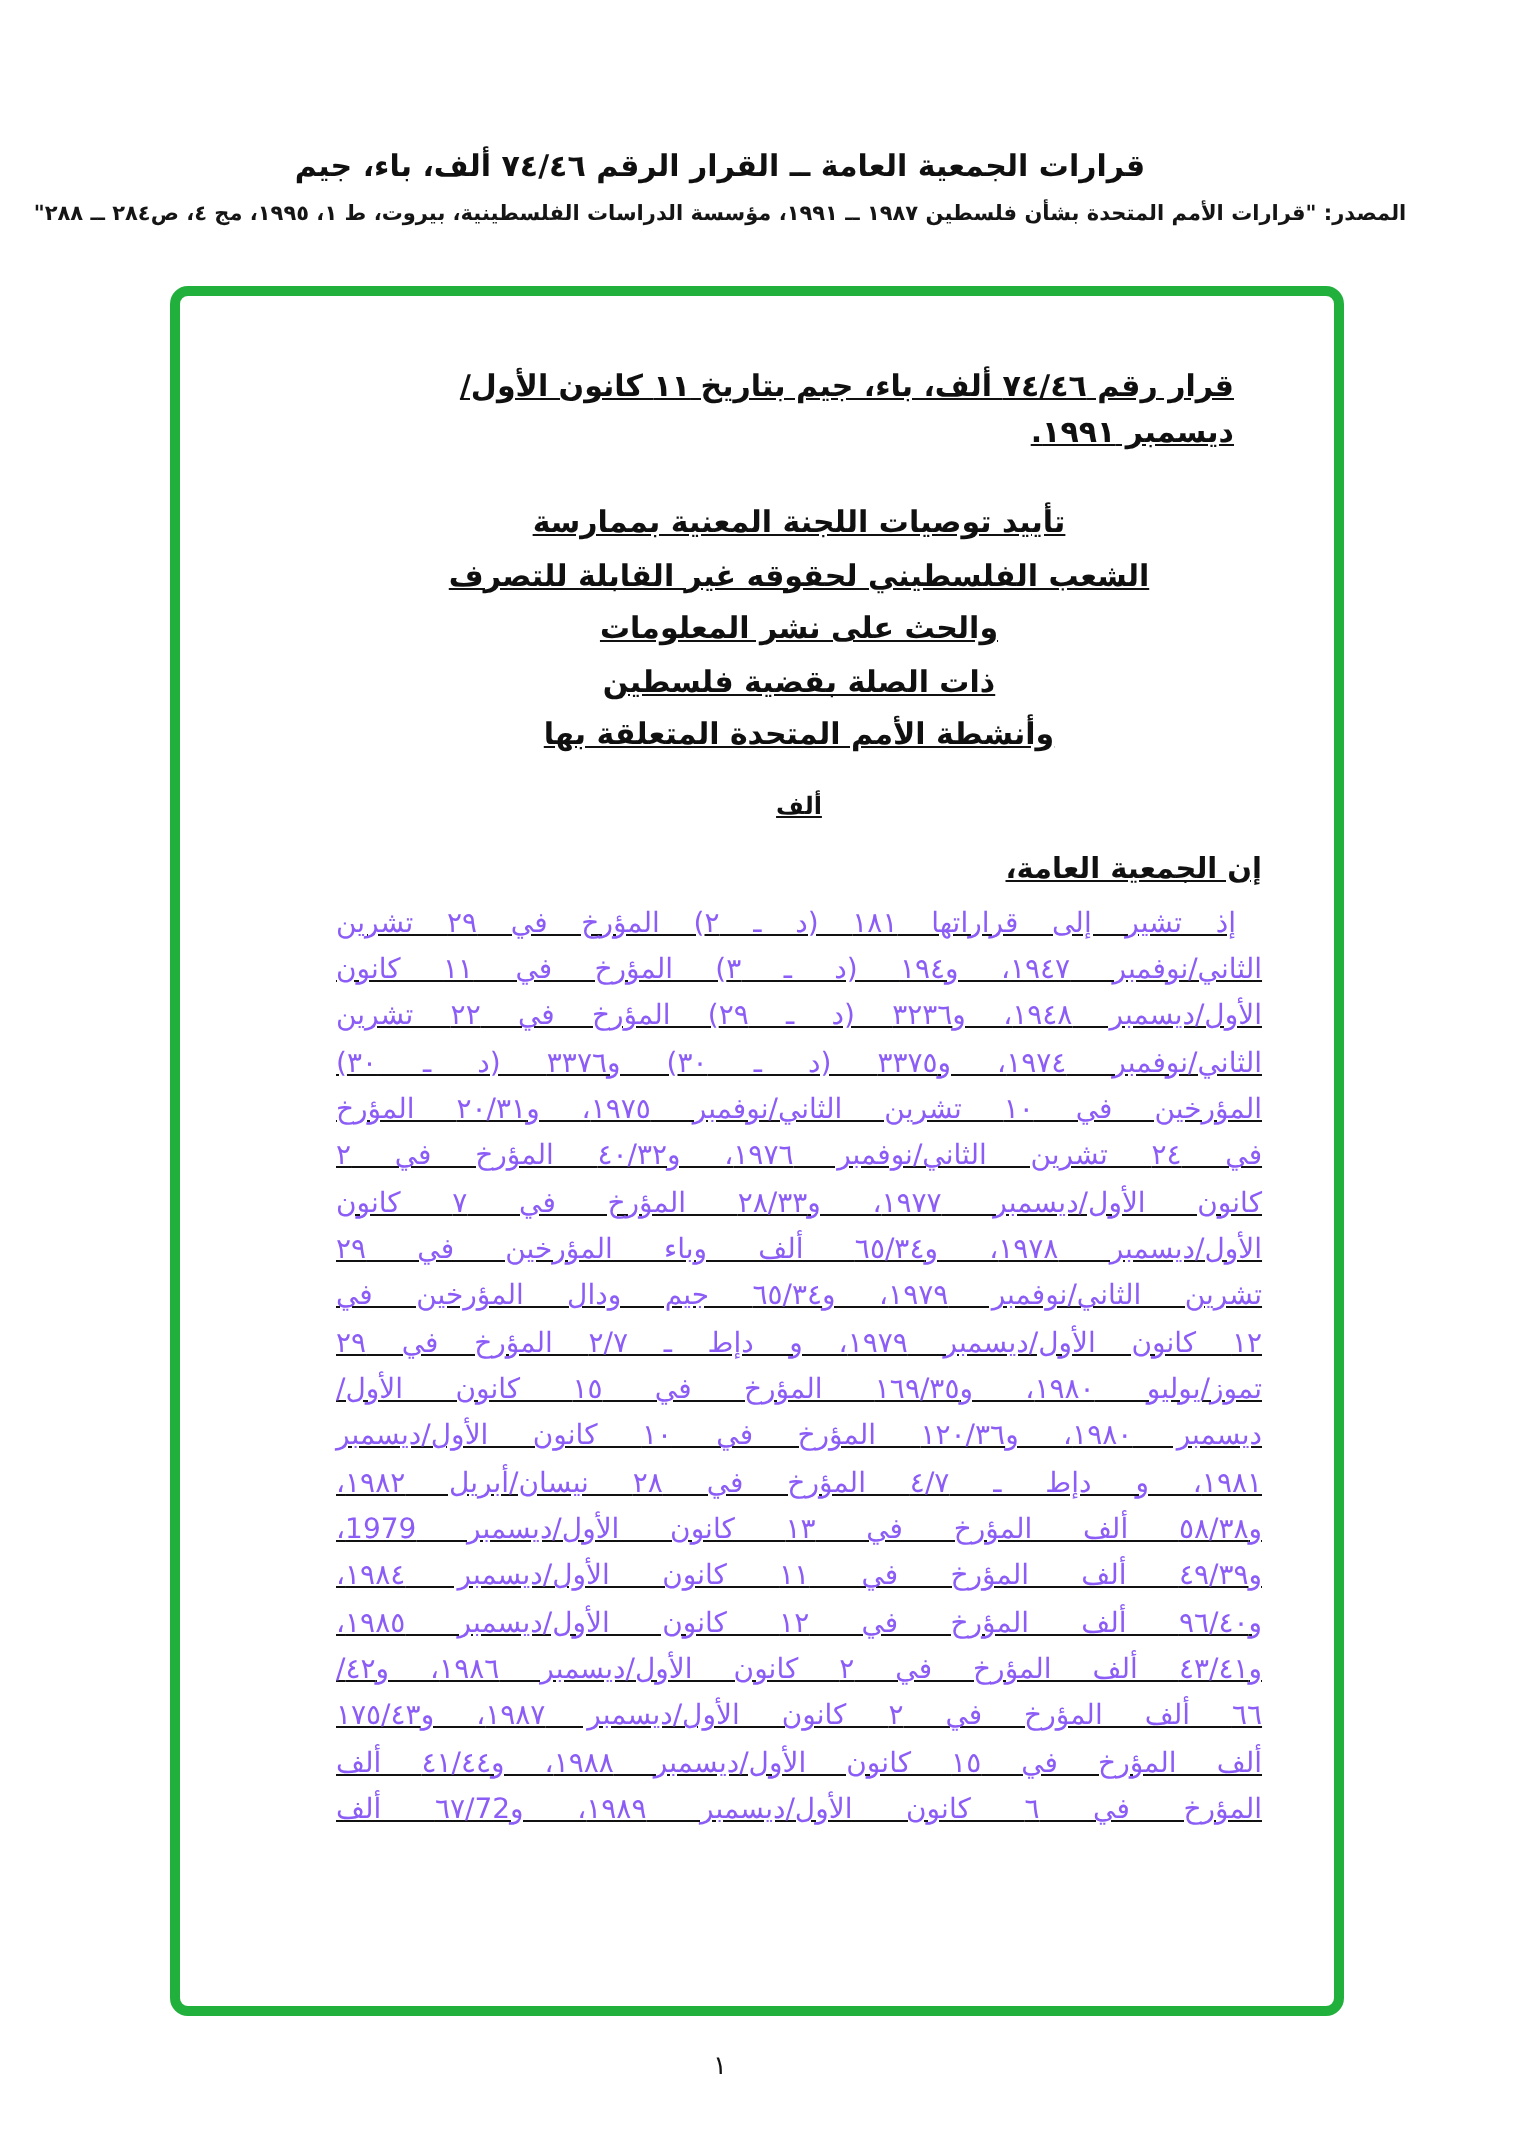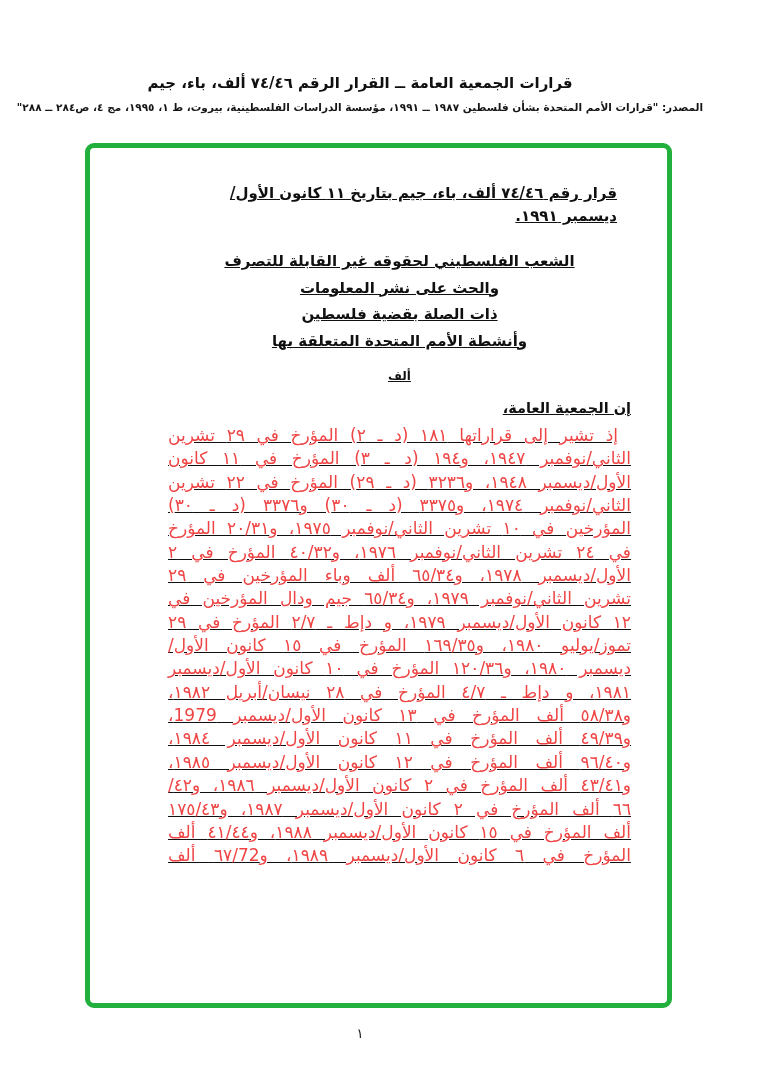--- a/index.html
+++ b/index.html
@@ -67,23 +67,23 @@
   }
   .preamble-opening{
     margin-top:8px;
     text-align:right;
     font-weight:bold;
     font-size:14.5px;
     line-height:23px;
   }
   .body-text{
     margin-top:4px;
-    font-size:17px;
+    font-size:14px;
     line-height:23.35px;
-    color:#ef4444;
+    color:#8b5cf6;
   }
   .body-line{
     text-align:justify;
     text-align-last:justify;
     text-justify:inter-word;
   }
   .body-line.first{
     text-indent:13px;
   }
   .footer{
@@ -106,37 +106,39 @@
 
   <div class="res-box" style="border-color: rgb(34, 176, 60);">
     <div class="box-inner">
 
       <div class="res-heading">
         <div>قرار رقم ٧٤/٤٦ ألف، باء، جيم بتاريخ ١١ كانون الأول/</div>
         <div>ديسمبر ١٩٩١.</div>
       </div>
 
       <div class="res-title">
+        <div>تأييد توصيات اللجنة المعنية بممارسة</div>
         <div>الشعب الفلسطيني لحقوقه غير القابلة للتصرف</div>
         <div>والحث على نشر المعلومات</div>
         <div>ذات الصلة بقضية فلسطين</div>
         <div>وأنشطة الأمم المتحدة المتعلقة بها</div>
       </div>
 
       <div class="section-label">ألف</div>
 
       <div class="preamble-opening">إن الجمعية العامة،</div>
 
       <div class="body-text">
         <div class="body-line first">إذ تشير إلى قراراتها ١٨١ (د ـ ٢) المؤرخ في ٢٩ تشرين</div>
         <div class="body-line">الثاني/نوفمبر ١٩٤٧، و١٩٤ (د ـ ٣) المؤرخ في ١١ كانون</div>
         <div class="body-line">الأول/ديسمبر ١٩٤٨، و٣٢٣٦ (د ـ ٢٩) المؤرخ في ٢٢ تشرين</div>
         <div class="body-line">الثاني/نوفمبر ١٩٧٤، و٣٣٧٥ (د ـ ٣٠) و٣٣٧٦ (د ـ ٣٠)</div>
         <div class="body-line">المؤرخين في ١٠ تشرين الثاني/نوفمبر ١٩٧٥، و٢٠/٣١ المؤرخ</div>
         <div class="body-line">في ٢٤ تشرين الثاني/نوفمبر ١٩٧٦، و٤٠/٣٢ المؤرخ في ٢</div>
+        <div class="body-line">كانون الأول/ديسمبر ١٩٧٧، و٢٨/٣٣ المؤرخ في ٧ كانون</div>
         <div class="body-line">الأول/ديسمبر ١٩٧٨، و٦٥/٣٤ ألف وباء المؤرخين في ٢٩</div>
         <div class="body-line">تشرين الثاني/نوفمبر ١٩٧٩، و٦٥/٣٤ جيم ودال المؤرخين في</div>
         <div class="body-line">١٢ كانون الأول/ديسمبر ١٩٧٩، و دإط ـ ٢/٧ المؤرخ في ٢٩</div>
         <div class="body-line">تموز/يوليو ١٩٨٠، و١٦٩/٣٥ المؤرخ في ١٥ كانون الأول/</div>
         <div class="body-line">ديسمبر ١٩٨٠، و١٢٠/٣٦ المؤرخ في ١٠ كانون الأول/ديسمبر</div>
         <div class="body-line">١٩٨١، و دإط ـ ٤/٧ المؤرخ في ٢٨ نيسان/أبريل ١٩٨٢،</div>
         <div class="body-line">و٥٨/٣٨ ألف المؤرخ في ١٣ كانون الأول/ديسمبر 1979،</div>
         <div class="body-line">و٤٩/٣٩ ألف المؤرخ في ١١ كانون الأول/ديسمبر ١٩٨٤،</div>
         <div class="body-line">و٩٦/٤٠ ألف المؤرخ في ١٢ كانون الأول/ديسمبر ١٩٨٥،</div>
         <div class="body-line">و٤٣/٤١ ألف المؤرخ في ٢ كانون الأول/ديسمبر ١٩٨٦، و٤٢/</div>

